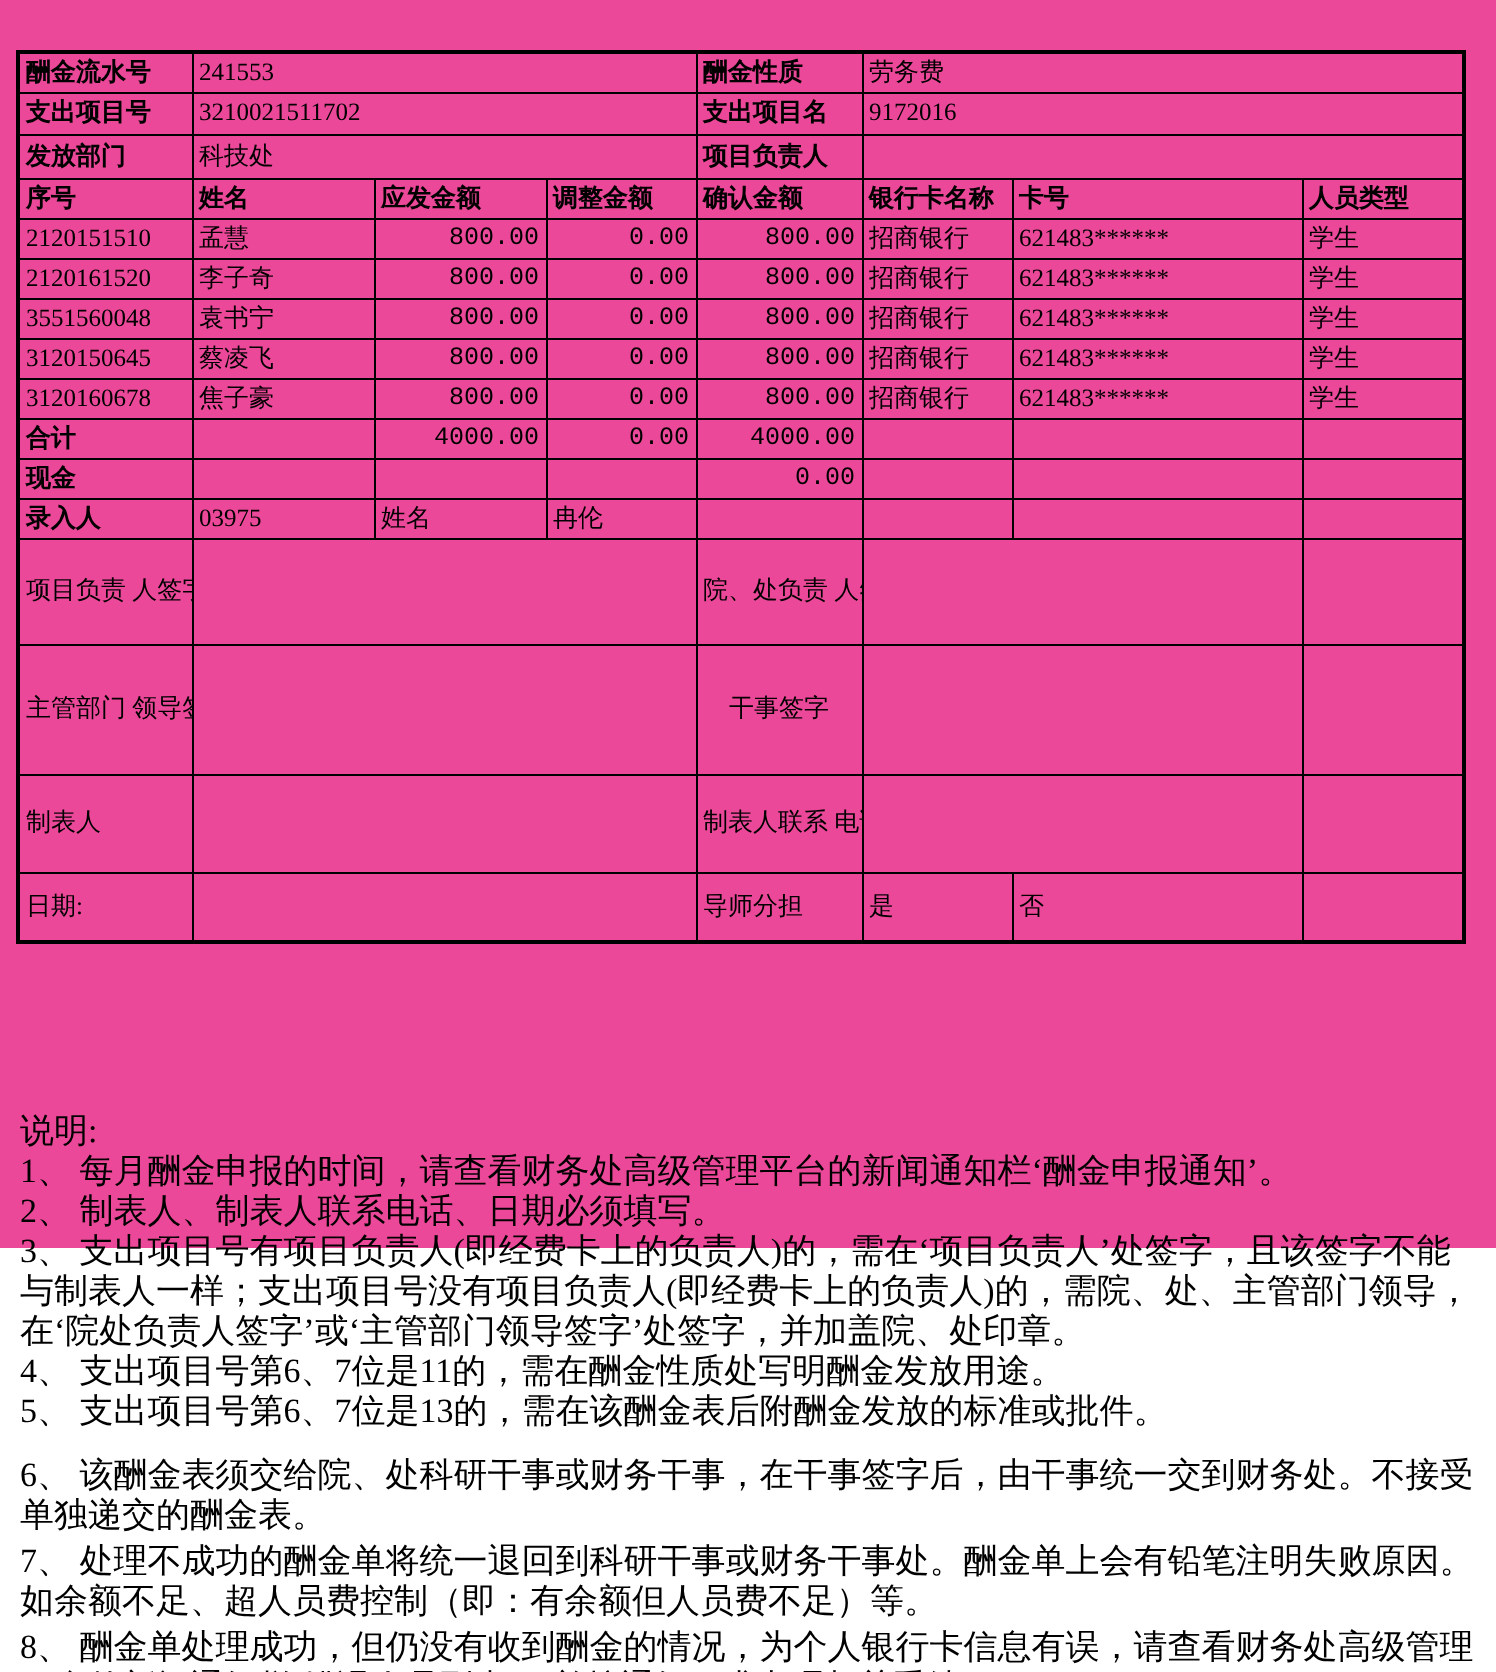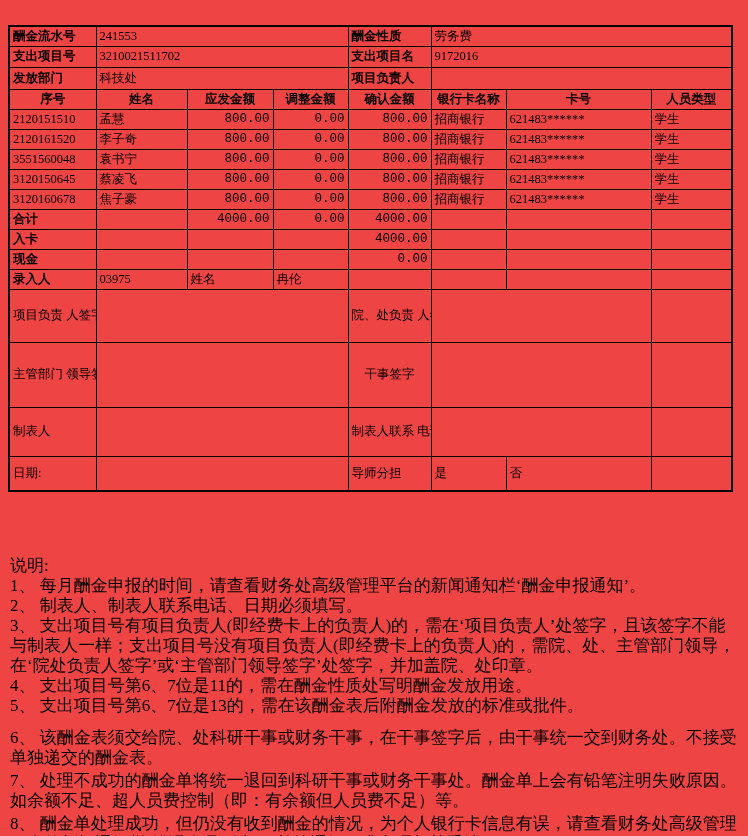--- a/index.html
+++ b/index.html
@@ -1,37 +1,37 @@
 <!DOCTYPE html>
 <html><head>
 <meta charset="utf-8">
 <style>
   html,body { margin:0; padding:0; background:#fff; }
   body {
     width:748px; height:836px; position:relative;
     font-family:"Liberation Serif","DejaVu Serif",serif;
     color:#000;
   }
-  .sheet { position:relative; width:748px; height:836px; background:#ef4444; }
+  .sheet { position:relative; width:748px; height:624px; background:#ec4899; }
 
   table.form {
     position:absolute; left:8px; top:25px;
     border-collapse:collapse; table-layout:fixed;
     width:723px; border:2px solid #000;
   }
   table.form td {
     border:1px solid #000;
     font-size:12.5px;
     padding:0 3px;
     vertical-align:middle;
     white-space:nowrap;
     overflow:hidden;
   }
   .lbl { font-weight:bold; font-size:14px; padding:0 2px; }
-  .hdr { font-weight:bold; font-size:14px; text-align:center; padding:0 1px; }
+  .hdr { font-weight:bold; font-size:14px; text-align:left; padding:0 1px; }
   .num { text-align:right; padding-right:4px;font-family:Liberation Mono, monospace; }
   .sig { font-size:13.5px; white-space:pre-line; text-align:center; line-height:17px; }
   .sigline { font-size:13.5px; text-align:center; }
   .sg  { font-size:13.5px; }
   .vbottom { vertical-align:bottom; padding-bottom:2px; }
 
   tr.h20 { height:20px; } tr.h21 { height:21px; } tr.h22 { height:22px; }
   tr.h53 { height:53px; } tr.h65 { height:65px; } tr.h49 { height:49px;margin-left:32px; }
   tr.h35 { height:35px; }
 
@@ -148,30 +148,20 @@
       <td class="lbl">合计</td>
       <td></td>
       <td class="num">4000.00</td>
       <td class="num">0.00</td>
       <td class="num">4000.00</td>
       <td></td>
       <td></td>
       <td></td>
     </tr>
 
-    <tr class="h20">
-      <td class="lbl">入卡</td>
-      <td></td>
-      <td></td>
-      <td></td>
-      <td class="num">4000.00</td>
-      <td></td>
-      <td></td>
-      <td></td>
-    </tr>
 
     <tr class="h20">
       <td class="lbl">现金</td>
       <td></td>
       <td></td>
       <td></td>
       <td class="num">0.00</td>
       <td></td>
       <td></td>
       <td></td>

